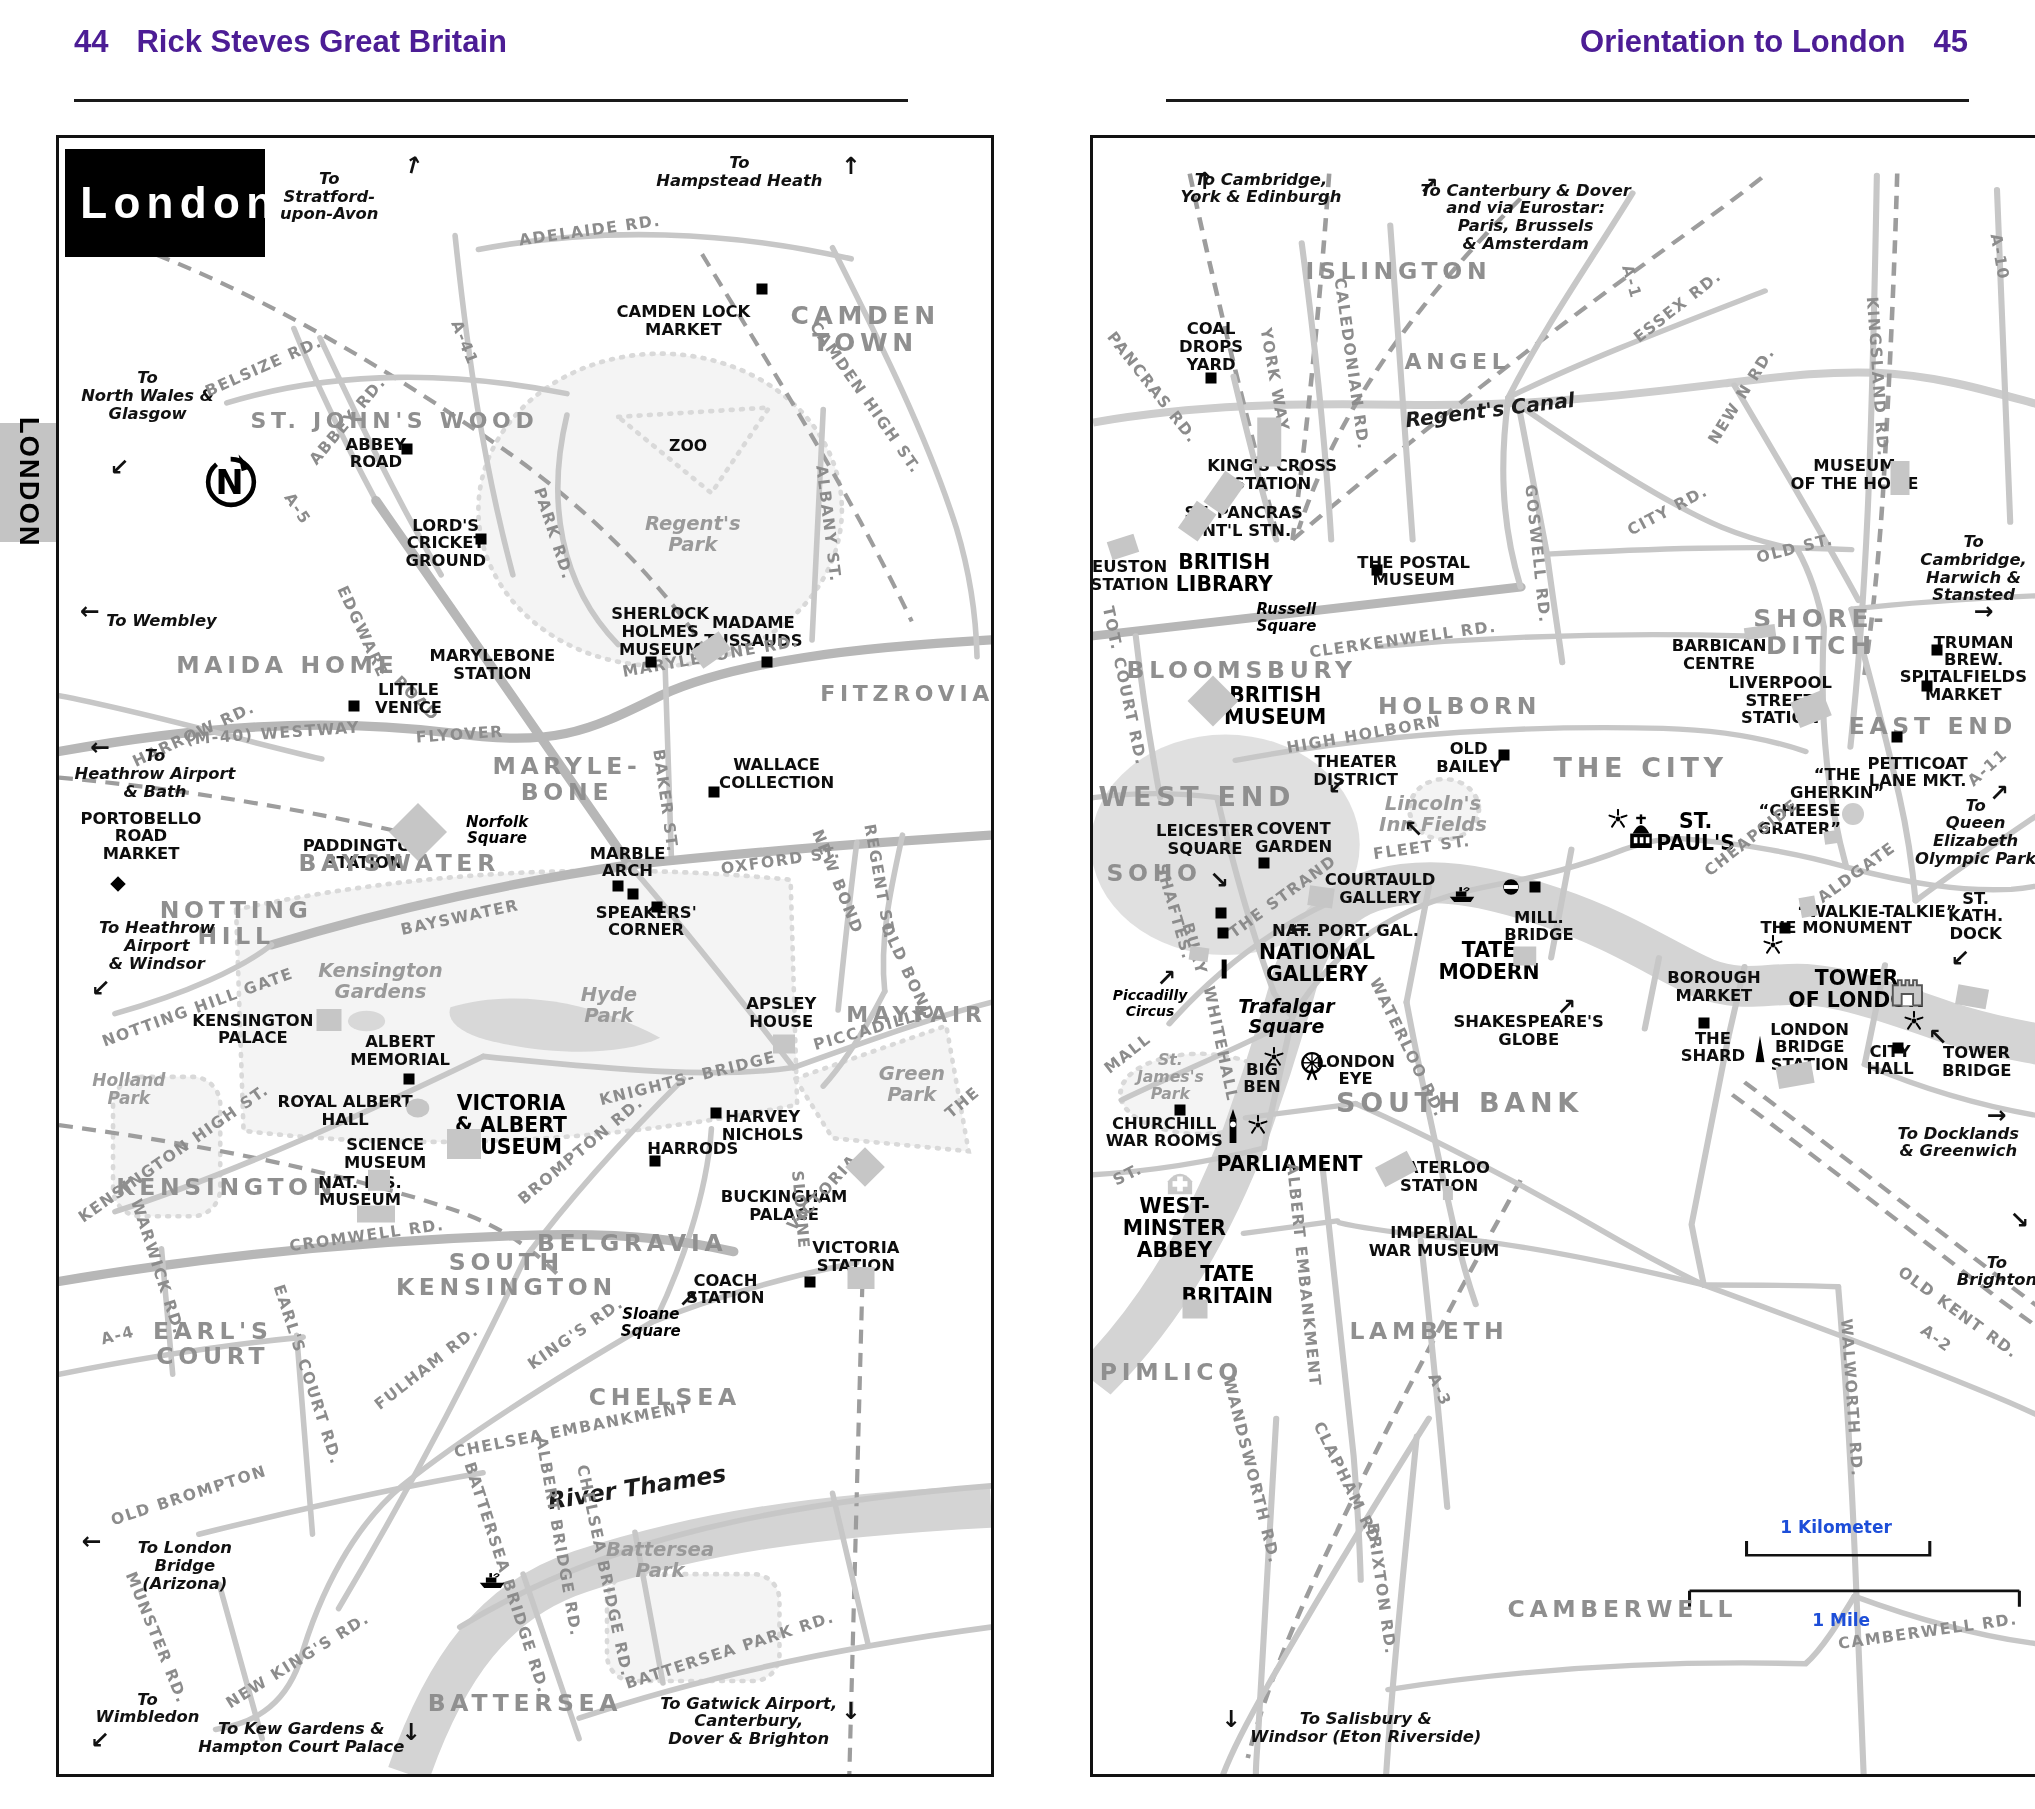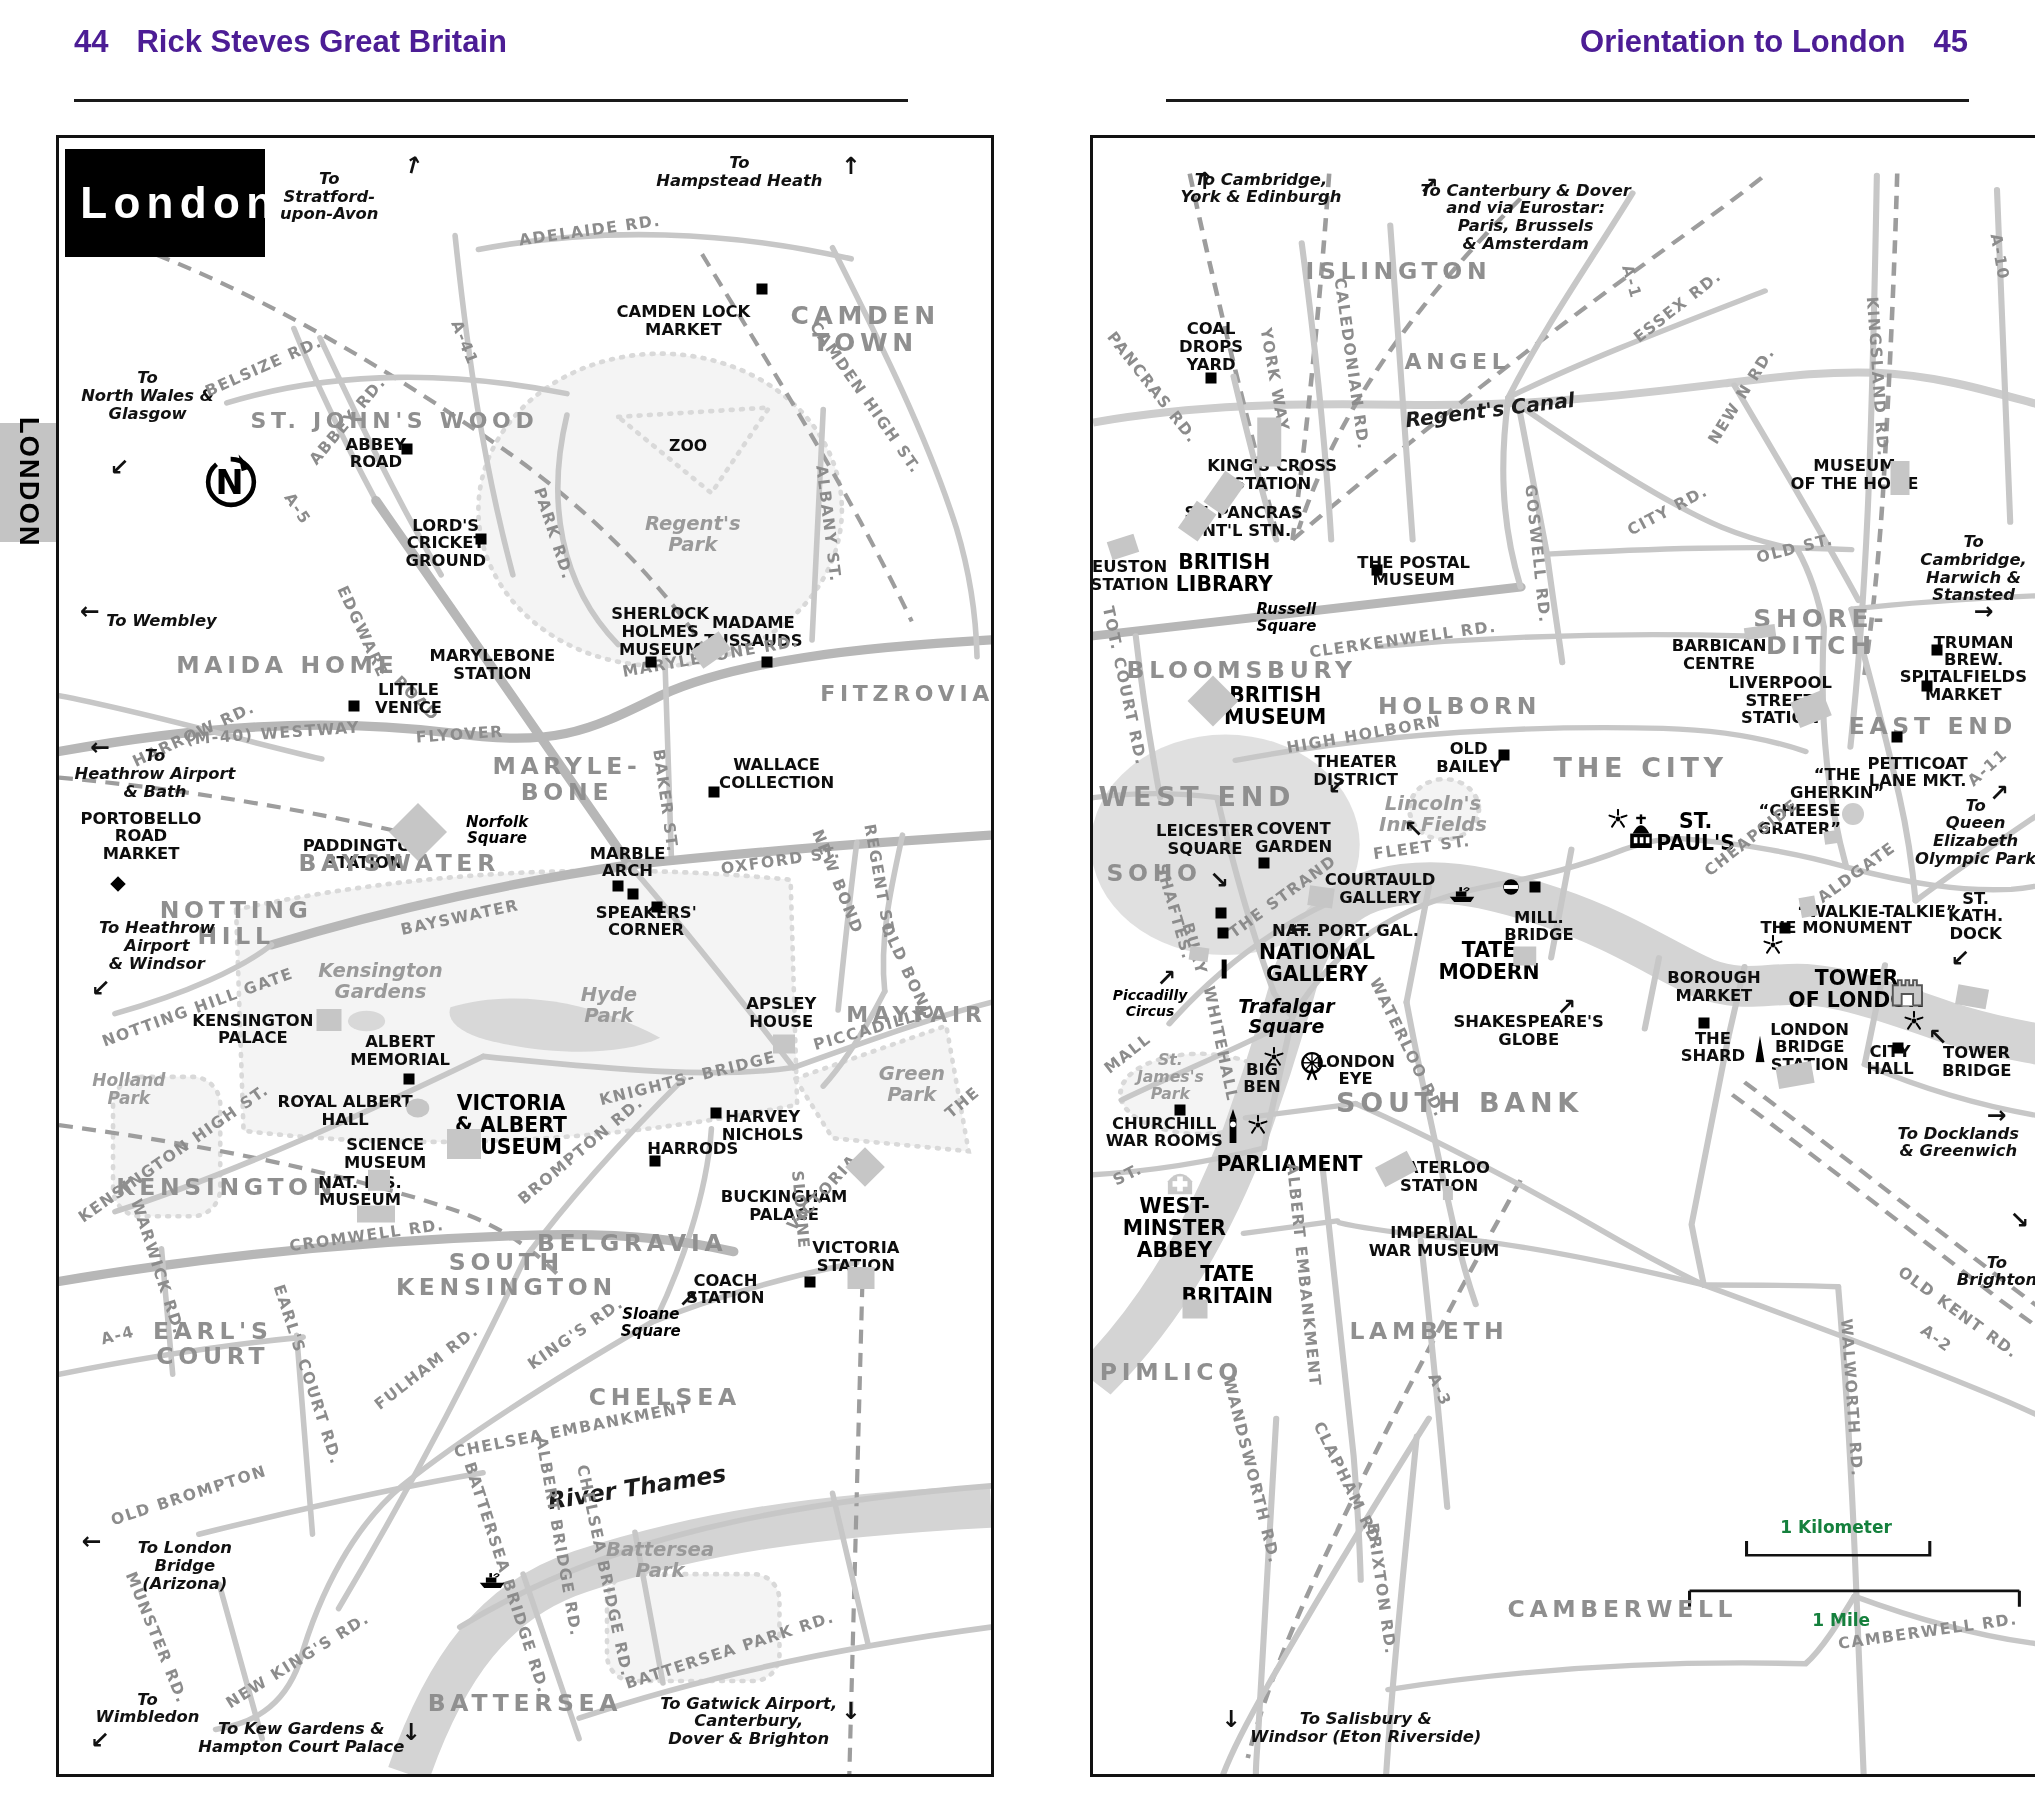--- a/index.html
+++ b/index.html
@@ -23,21 +23,21 @@
   .titlebox{position:absolute;left:0.6%;top:0.7%;width:21.5%;height:6.6%;background:#000;color:#fff;display:flex;align-items:center;padding-left:15.7px;box-sizing:border-box;font-size:44px;font-weight:bold;letter-spacing:6.3px;}
   .lbl{position:absolute;white-space:pre-line;text-align:center;line-height:1.08;transform:translate(-50%,-50%);font-family:"DejaVu Sans",sans-serif;}
   .c-dist{color:#8f8f8f;font-weight:bold;letter-spacing:4.7px;font-size:25px;}
   .c-road{color:#8c8c8c;font-weight:bold;font-size:15.7px;letter-spacing:1.6px;white-space:nowrap;}
   .c-poi{color:#0d0d0d;font-weight:bold;font-size:16.4px;}
   .c-poib{color:#000;font-weight:bold;font-size:20.4px;}
   .c-note{color:#111;font-style:italic;font-weight:bold;font-size:16.4px;}
   .c-noteb{color:#000;font-style:italic;font-weight:bold;font-size:18px;}
   .c-park{color:#9a9a9a;font-style:italic;font-weight:bold;font-size:19.6px;}
   .c-river{color:#1a1a1a;font-style:italic;font-weight:bold;font-size:23.5px;white-space:nowrap;}
-  .c-scale{color:#15803d;font-weight:bold;font-size:17px;white-space:nowrap;}
+  .c-scale{color:#1d4ed8;font-weight:bold;font-size:17px;white-space:nowrap;}
   .mk{position:absolute;transform:translate(-50%,-50%);}
   .mk-sq{width:11px;height:11px;background:#000;}
   .mk-dm{width:11px;height:11px;background:#000;transform:translate(-50%,-50%) rotate(45deg);}
   .mk-gr{background:#c6c6c6;}
   .mk-gd{background:#c6c6c6;}
   .mk-ov{background:#c6c6c6;border-radius:50%;}
   .mk-ci{background:#cccccc;border-radius:50%;}
   .mk-bar{background:#000;}
   .mk-arr{font-size:23.5px;font-weight:bold;color:#111;font-family:"DejaVu Sans",sans-serif;line-height:1;}
   .rd{fill:none;stroke:#c7c7c7;stroke-width:6;stroke-linecap:round;}

